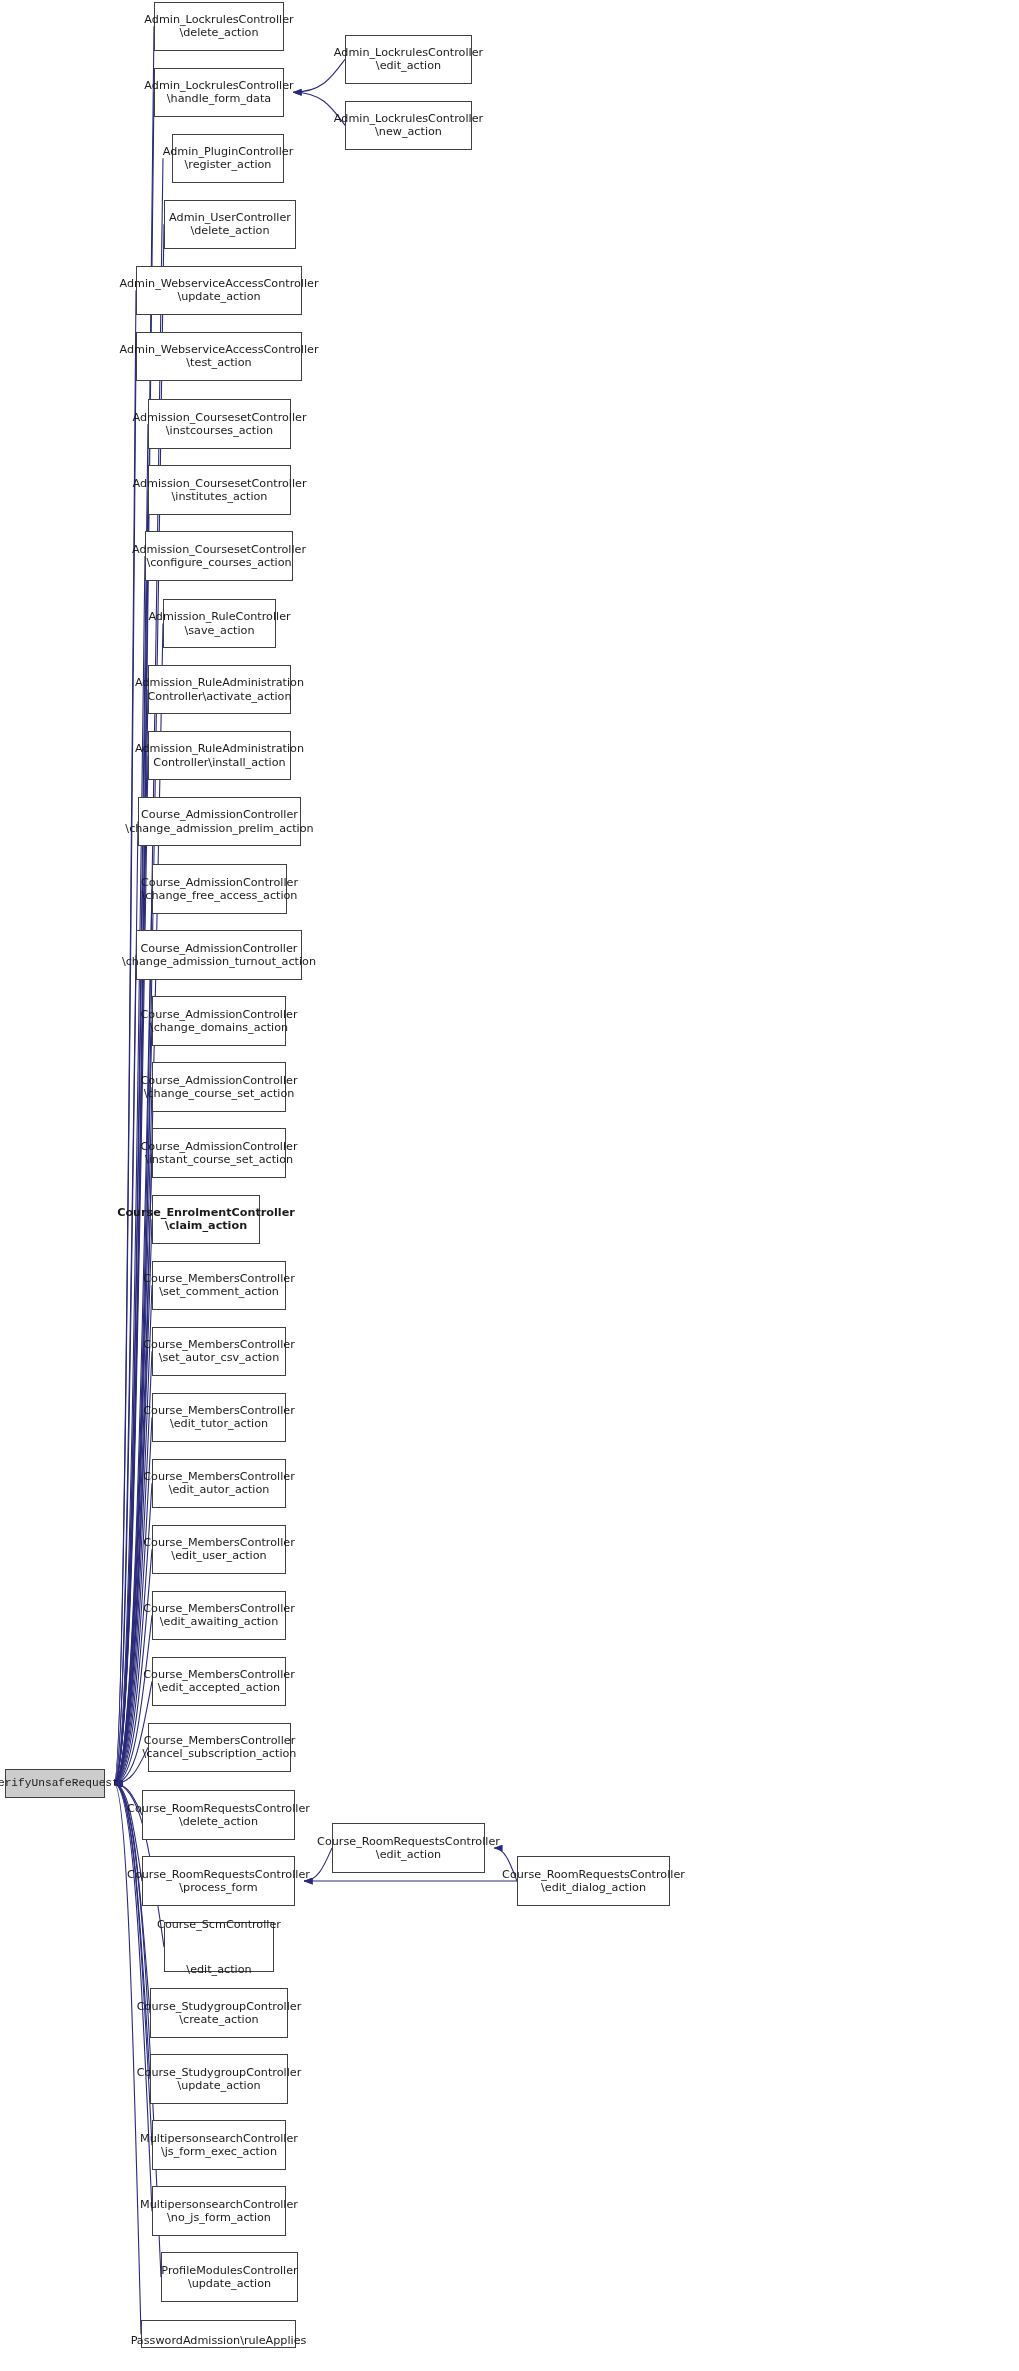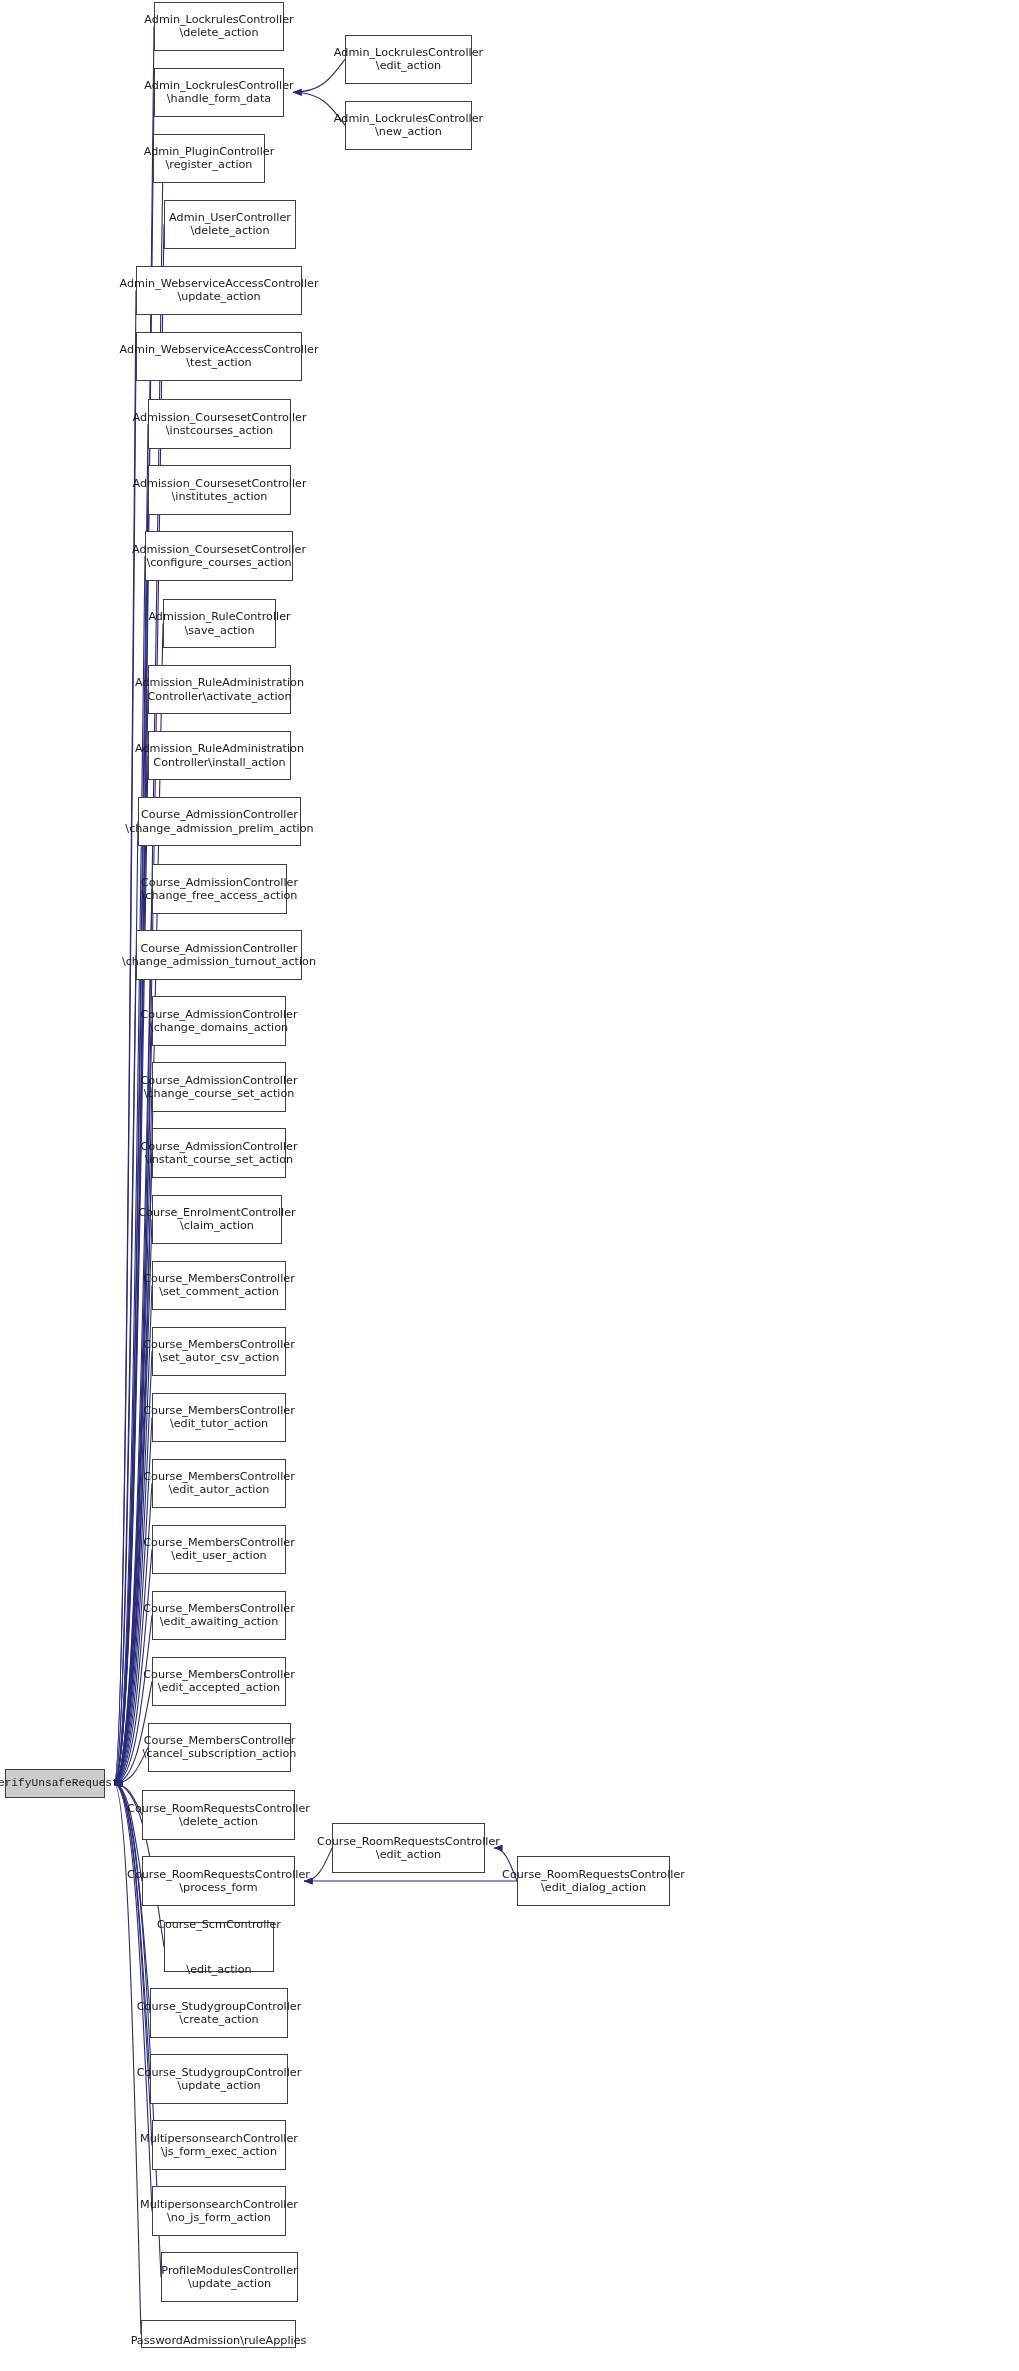--- a/index.html
+++ b/index.html
@@ -82,37 +82,37 @@
         <path d="M345,125.30284810126582 C331.58,107.14518987341772 321.82,92.28892405063291 293,92.28892405063291" marker-end="url(#arrow)"></path>
         <path d="M332,1848.0294303797468 C323.86,1866.187088607595 317.94,1881.0433544303798 304,1881.0433544303798" marker-end="url(#arrow)"></path>
         <path d="M517,1881.0433544303798 C509.96,1862.8856962025318 504.84,1848.0294303797468 494,1848.0294303797468" marker-end="url(#arrow)"></path>
         <path d="M517,1881.0433544303798 L304,1881.0433544303798" marker-end="url(#arrow)"></path>
       </g>
   </svg>
   <div id="node-layer">
       <div class="node root one-line" style="left: 5px; top: 1769.25px; width: 100px; height: 28.512px;"><span class="ln">verifyUnsafeRequest</span></div>
       <div class="node" style="left: 154px; top: 1.50063px; width: 130px; height: 49.5209px;"><span class="ln">Admin_LockrulesController</span><span class="ln">\delete_action</span></div>
       <div class="node" style="left: 154px; top: 67.5285px; width: 130px; height: 49.5209px;"><span class="ln">Admin_LockrulesController</span><span class="ln">\handle_form_data</span></div>
-      <div class="node" style="left: 153px; top: 133.556px; width: 112px; height: 49.5209px;"><span class="ln">Admin_PluginController</span><span class="ln">\register_action</span></div>
+      <div class="node" style="left: 172px; top: 133.556px; width: 112px; height: 49.5209px;"><span class="ln">Admin_PluginController</span><span class="ln">\register_action</span></div>
       <div class="node" style="left: 164px; top: 199.584px; width: 132px; height: 49.5209px;"><span class="ln">Admin_UserController</span><span class="ln">\delete_action</span></div>
       <div class="node" style="left: 136px; top: 265.612px; width: 166px; height: 49.5209px;"><span class="ln">Admin_WebserviceAccessController</span><span class="ln">\update_action</span></div>
       <div class="node" style="left: 136px; top: 331.64px; width: 166px; height: 49.5209px;"><span class="ln">Admin_WebserviceAccessController</span><span class="ln">\test_action</span></div>
       <div class="node" style="left: 148px; top: 399.168px; width: 143px; height: 49.5209px;"><span class="ln">Admission_CoursesetController</span><span class="ln">\instcourses_action</span></div>
       <div class="node" style="left: 148px; top: 465.196px; width: 143px; height: 49.5209px;"><span class="ln">Admission_CoursesetController</span><span class="ln">\institutes_action</span></div>
       <div class="node" style="left: 145px; top: 531.224px; width: 148px; height: 49.5209px;"><span class="ln">Admission_CoursesetController</span><span class="ln">\configure_courses_action</span></div>
       <div class="node" style="left: 163px; top: 598.753px; width: 113px; height: 49.5209px;"><span class="ln">Admission_RuleController</span><span class="ln">\save_action</span></div>
       <div class="node" style="left: 148px; top: 664.78px; width: 143px; height: 49.5209px;"><span class="ln">Admission_RuleAdministration</span><span class="ln">Controller\activate_action</span></div>
       <div class="node" style="left: 148px; top: 730.808px; width: 143px; height: 49.5209px;"><span class="ln">Admission_RuleAdministration</span><span class="ln">Controller\install_action</span></div>
       <div class="node" style="left: 138px; top: 796.836px; width: 163px; height: 49.5209px;"><span class="ln">Course_AdmissionController</span><span class="ln">\change_admission_prelim_action</span></div>
       <div class="node" style="left: 152px; top: 864.365px; width: 135px; height: 49.5209px;"><span class="ln">Course_AdmissionController</span><span class="ln">\change_free_access_action</span></div>
       <div class="node" style="left: 136px; top: 930.392px; width: 166px; height: 49.5209px;"><span class="ln">Course_AdmissionController</span><span class="ln">\change_admission_turnout_action</span></div>
       <div class="node" style="left: 152px; top: 996.42px; width: 134px; height: 49.5209px;"><span class="ln">Course_AdmissionController</span><span class="ln">\change_domains_action</span></div>
       <div class="node" style="left: 152px; top: 1062.45px; width: 134px; height: 49.5209px;"><span class="ln">Course_AdmissionController</span><span class="ln">\change_course_set_action</span></div>
       <div class="node" style="left: 152px; top: 1128.48px; width: 134px; height: 49.5209px;"><span class="ln">Course_AdmissionController</span><span class="ln">\instant_course_set_action</span></div>
-      <div class="node" style="left: 152px; top: 1194.5px; width: 130px; height: 49.5209px;"><span class="ln">Course_EnrolmentController</span><span class="ln">\claim_action</span></div>
+      <div class="node" style="left: 152px; top: 1194.5px; width: 108px; height: 49.5209px; font-weight: bold;"><span class="ln">Course_EnrolmentController</span><span class="ln">\claim_action</span></div>
       <div class="node" style="left: 152px; top: 1260.53px; width: 134px; height: 49.5209px;"><span class="ln">Course_MembersController</span><span class="ln">\set_comment_action</span></div>
       <div class="node" style="left: 152px; top: 1326.56px; width: 134px; height: 49.5209px;"><span class="ln">Course_MembersController</span><span class="ln">\set_autor_csv_action</span></div>
       <div class="node" style="left: 152px; top: 1392.59px; width: 134px; height: 49.5209px;"><span class="ln">Course_MembersController</span><span class="ln">\edit_tutor_action</span></div>
       <div class="node" style="left: 152px; top: 1458.62px; width: 134px; height: 49.5209px;"><span class="ln">Course_MembersController</span><span class="ln">\edit_autor_action</span></div>
       <div class="node" style="left: 152px; top: 1524.64px; width: 134px; height: 49.5209px;"><span class="ln">Course_MembersController</span><span class="ln">\edit_user_action</span></div>
       <div class="node" style="left: 152px; top: 1590.67px; width: 134px; height: 49.5209px;"><span class="ln">Course_MembersController</span><span class="ln">\edit_awaiting_action</span></div>
       <div class="node" style="left: 152px; top: 1656.7px; width: 134px; height: 49.5209px;"><span class="ln">Course_MembersController</span><span class="ln">\edit_accepted_action</span></div>
       <div class="node" style="left: 148px; top: 1722.73px; width: 143px; height: 49.5209px;"><span class="ln">Course_MembersController</span><span class="ln">\cancel_subscription_action</span></div>
       <div class="node" style="left: 142px; top: 1790.26px; width: 153px; height: 49.5209px;"><span class="ln">Course_RoomRequestsController</span><span class="ln">\delete_action</span></div>
       <div class="node" style="left: 142px; top: 1856.28px; width: 153px; height: 49.5209px;"><span class="ln">Course_RoomRequestsController</span><span class="ln">\process_form</span></div>

